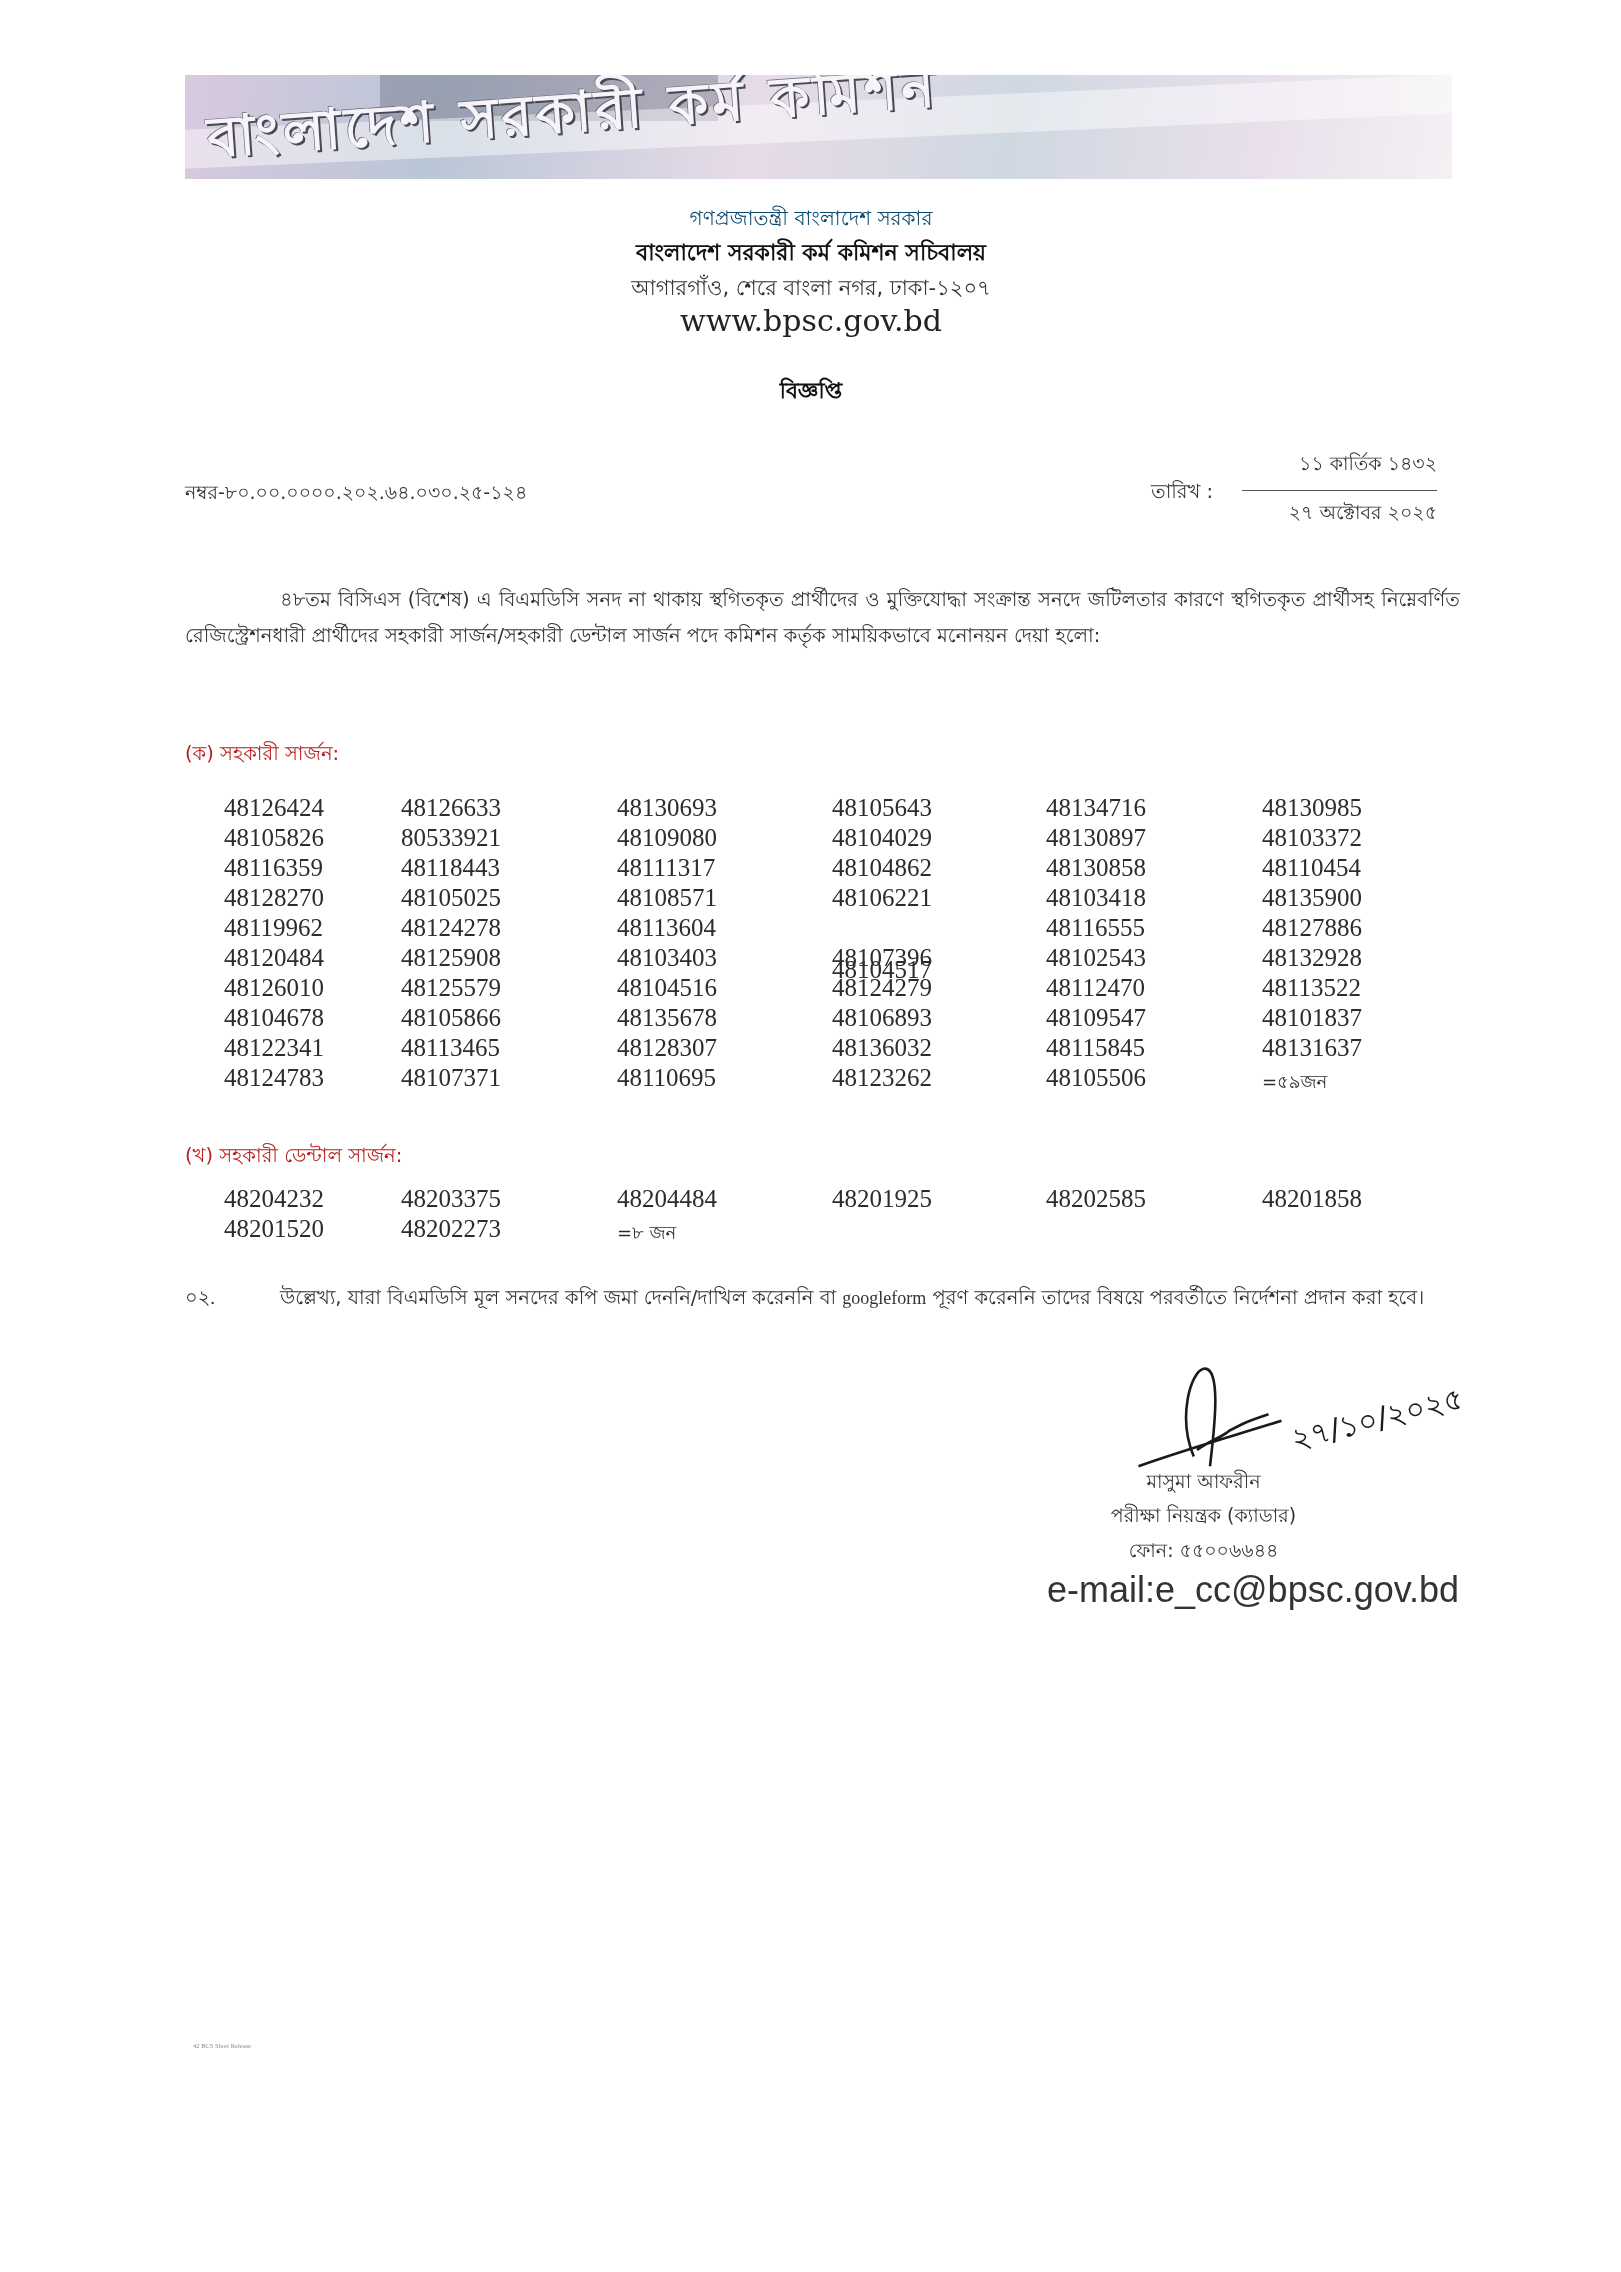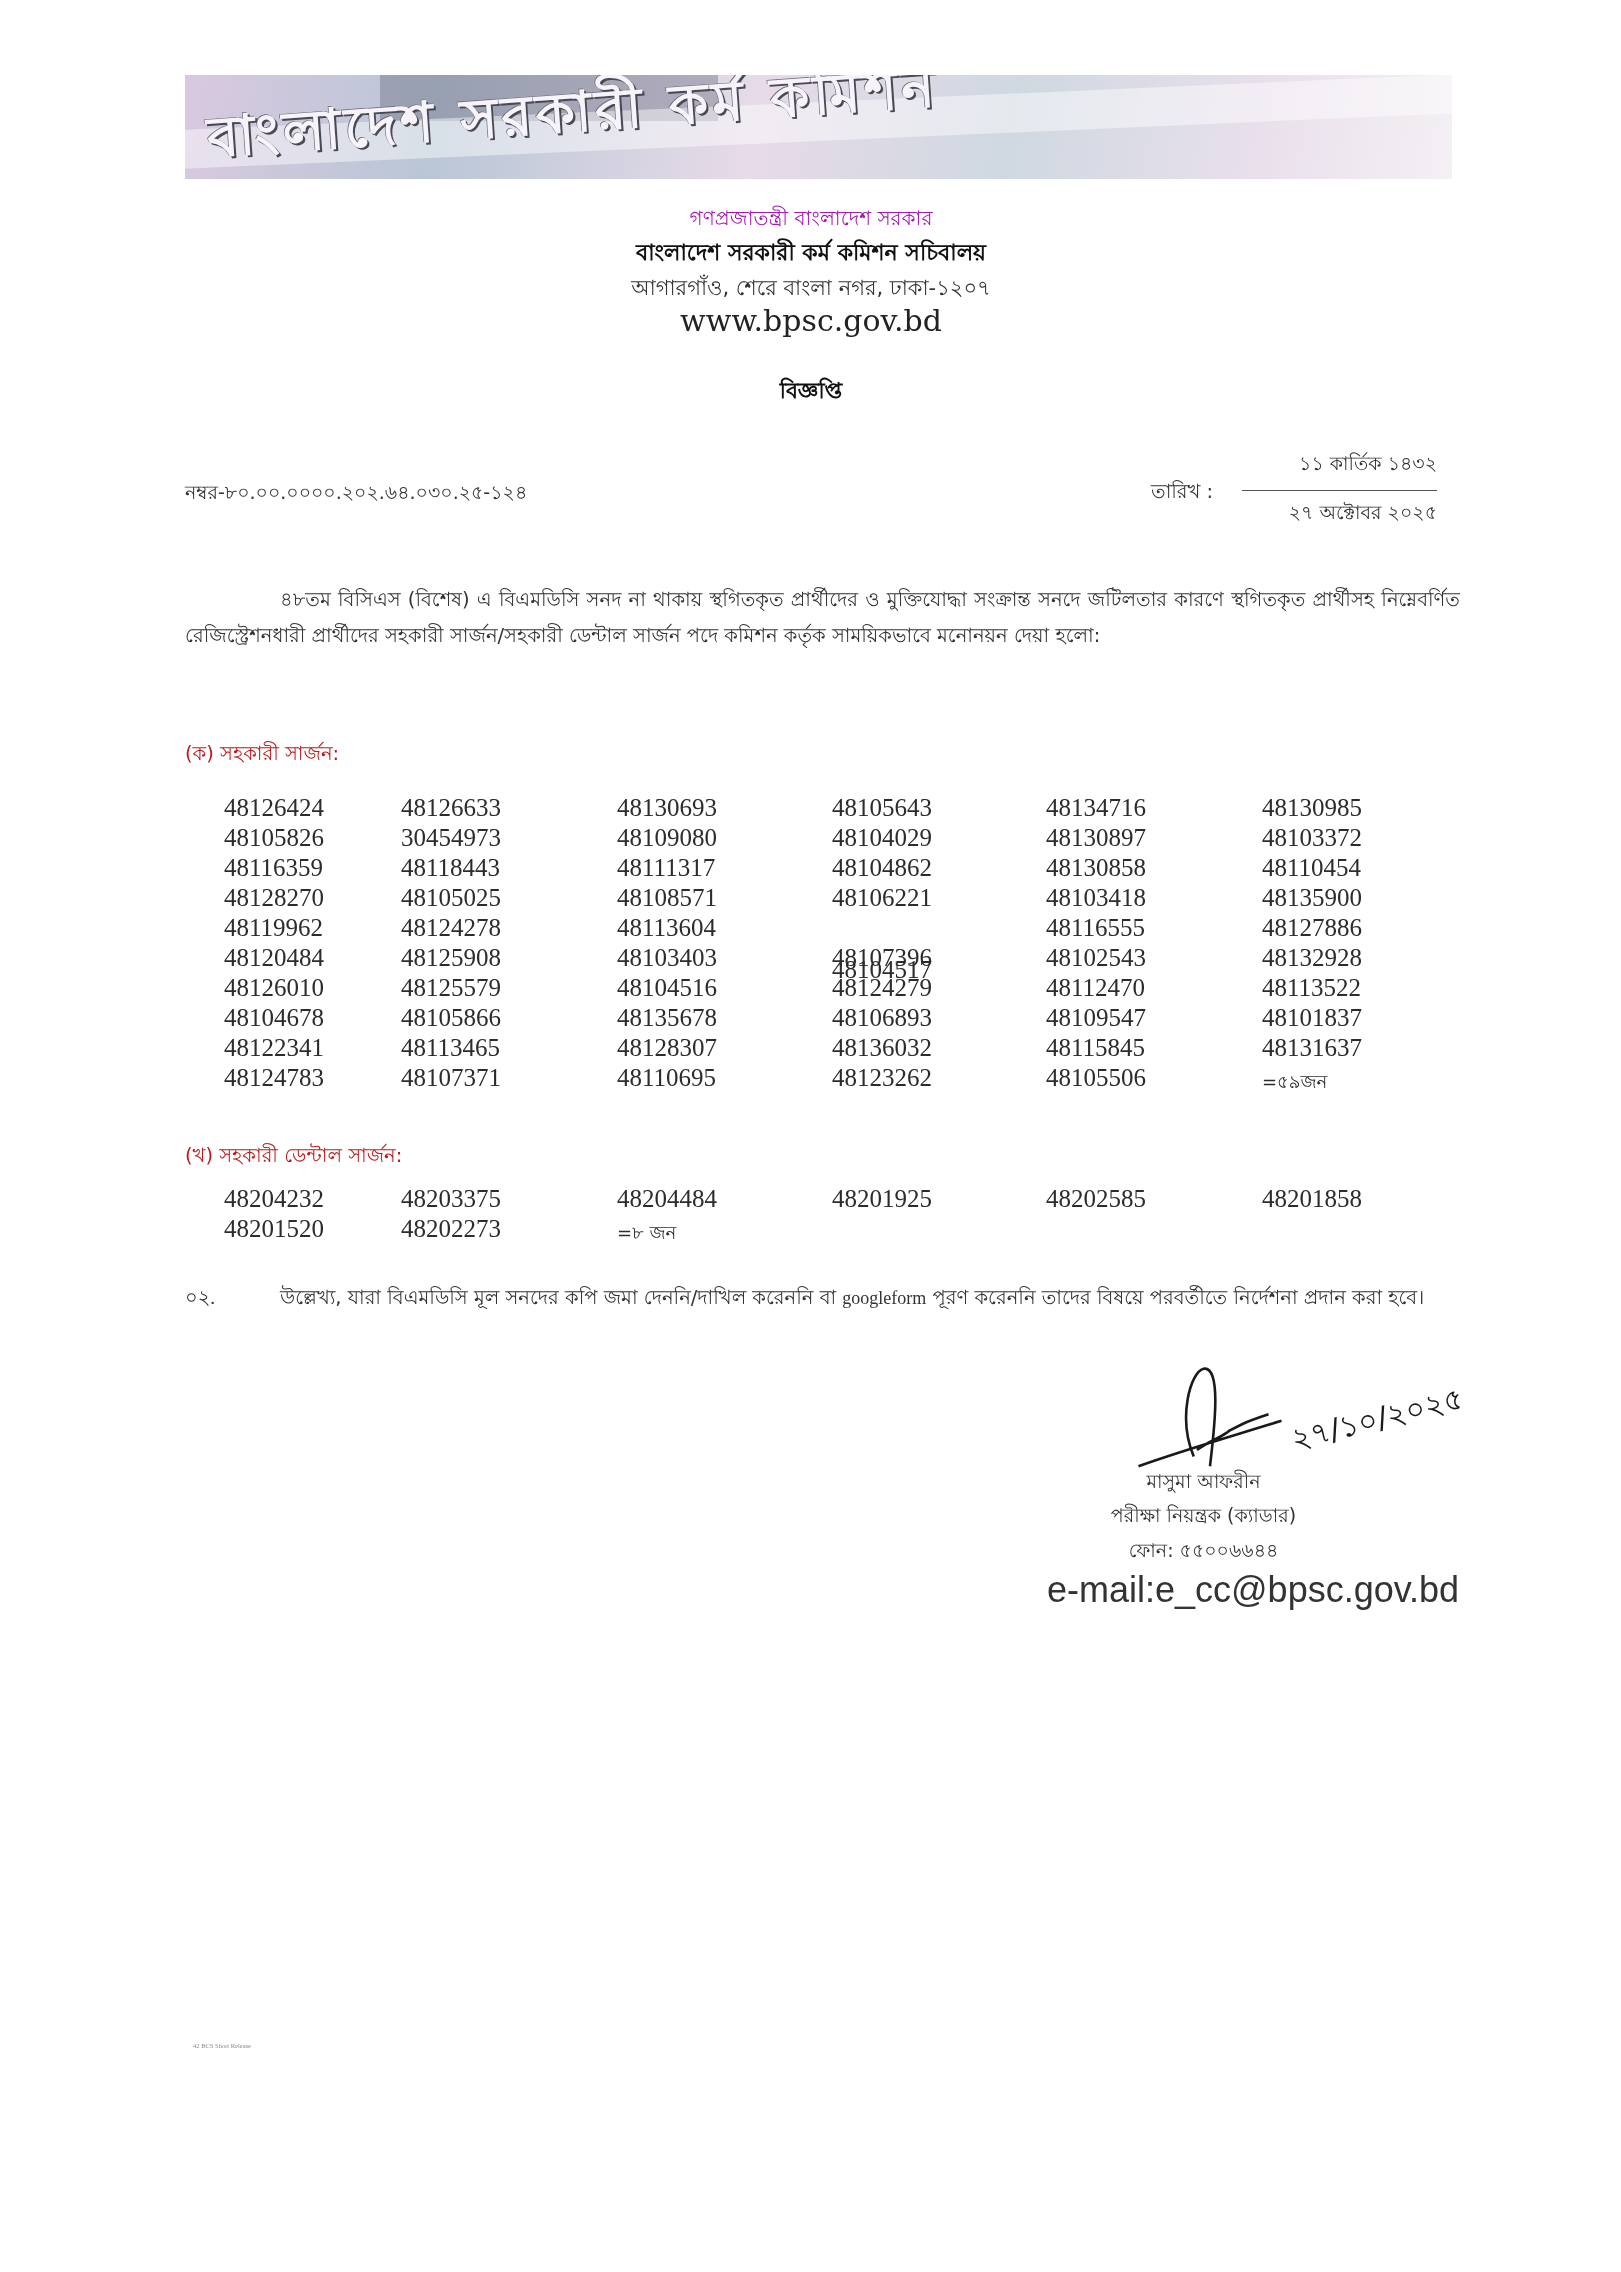--- a/index.html
+++ b/index.html
@@ -4,21 +4,21 @@
 <style>
   html, body { margin: 0; padding: 0; background: #ffffff; }
   body { width: 1622px; height: 2273px; position: relative; overflow: hidden; color: #2a2a2a; font-family: "DejaVu Sans", sans-serif; }
   .banner { position: absolute; left: 185px; top: 75px; width: 1267px; height: 104px; overflow: hidden;
     background: linear-gradient(100deg, #d9c9e0 0%, #b9c6d6 20%, #e7dbe8 45%, #cfd8e1 65%, #e9e0ec 85%, #f4f0f4 100%); }
   .banner .beam { position: absolute; left: -26px; top: 26px; width: 1366px; height: 39px; background: rgba(255,255,255,0.45); transform: rotate(-2.5deg); }
   .banner .block { position: absolute; left: 195px; top: 0; width: 338px; height: 46px; background: rgba(90,90,110,0.35); }
   .banner .title { position: absolute; left: 26px; top: 19.5px; font-size: 56px; font-weight: bold; color: #f7f3fa; letter-spacing: 3.9px;
     transform: rotate(-4deg); transform-origin: left bottom; text-shadow: 2px 2px 0 #4a4a55, -0.7px -0.7px 0 #6a6a75; white-space: nowrap; }
   .center { position: absolute; left: 0; width: 1622px; text-align: center; }
-  .gov { top: 203px; font-size: 20px; color: #a21caf; }
+  .gov { top: 203px; font-size: 20px; color: #0c4a6e; }
   .office { top: 235px; font-size: 22px; font-weight: bold; color: #111; }
   .address { top: 272px; font-size: 21px; color: #333; }
   .web { top: 303px; font-size: 30px; font-family: "DejaVu Serif", serif; color: #222; }
   .notice { top: 374px; font-size: 21.5px; font-weight: bold; color: #111; }
   .memo { position: absolute; left: 185px; top: 478px; font-size: 19px; color: #333; }
   .date-label { position: absolute; left: 1151px; top: 477px; font-size: 19.5px; color: #333; }
   .date-box { position: absolute; left: 1242px; top: 449px; width: 195px; text-align: right; font-size: 19px; color: #333; }
   .date-box .top { padding-bottom: 9px; border-bottom: 1.3px solid #555; }
   .date-box .bottom { padding-top: 6.5px; }
   .para { position: absolute; left: 185px; width: 1275px; font-size: 19.5px; line-height: 36px; color: #333; text-align: justify; }
@@ -71,21 +71,21 @@
     <div class="row">
       <span class="cell" style="left: 0px;">48126424</span>
       <span class="cell" style="left: 177px;">48126633</span>
       <span class="cell" style="left: 393px;">48130693</span>
       <span class="cell" style="left: 608px;">48105643</span>
       <span class="cell" style="left: 822px;">48134716</span>
       <span class="cell" style="left: 1038px;">48130985</span>
     </div>
     <div class="row">
       <span class="cell" style="left: 0px;">48105826</span>
-      <span class="cell" style="left: 177px;">30454973</span>
+      <span class="cell" style="left: 177px;">80533921</span>
       <span class="cell" style="left: 393px;">48109080</span>
       <span class="cell" style="left: 608px;">48104029</span>
       <span class="cell" style="left: 822px;">48130897</span>
       <span class="cell" style="left: 1038px;">48103372</span>
     </div>
     <div class="row">
       <span class="cell" style="left: 0px;">48116359</span>
       <span class="cell" style="left: 177px;">48118443</span>
       <span class="cell" style="left: 393px;">48111317</span>
       <span class="cell" style="left: 608px;">48104862</span>

